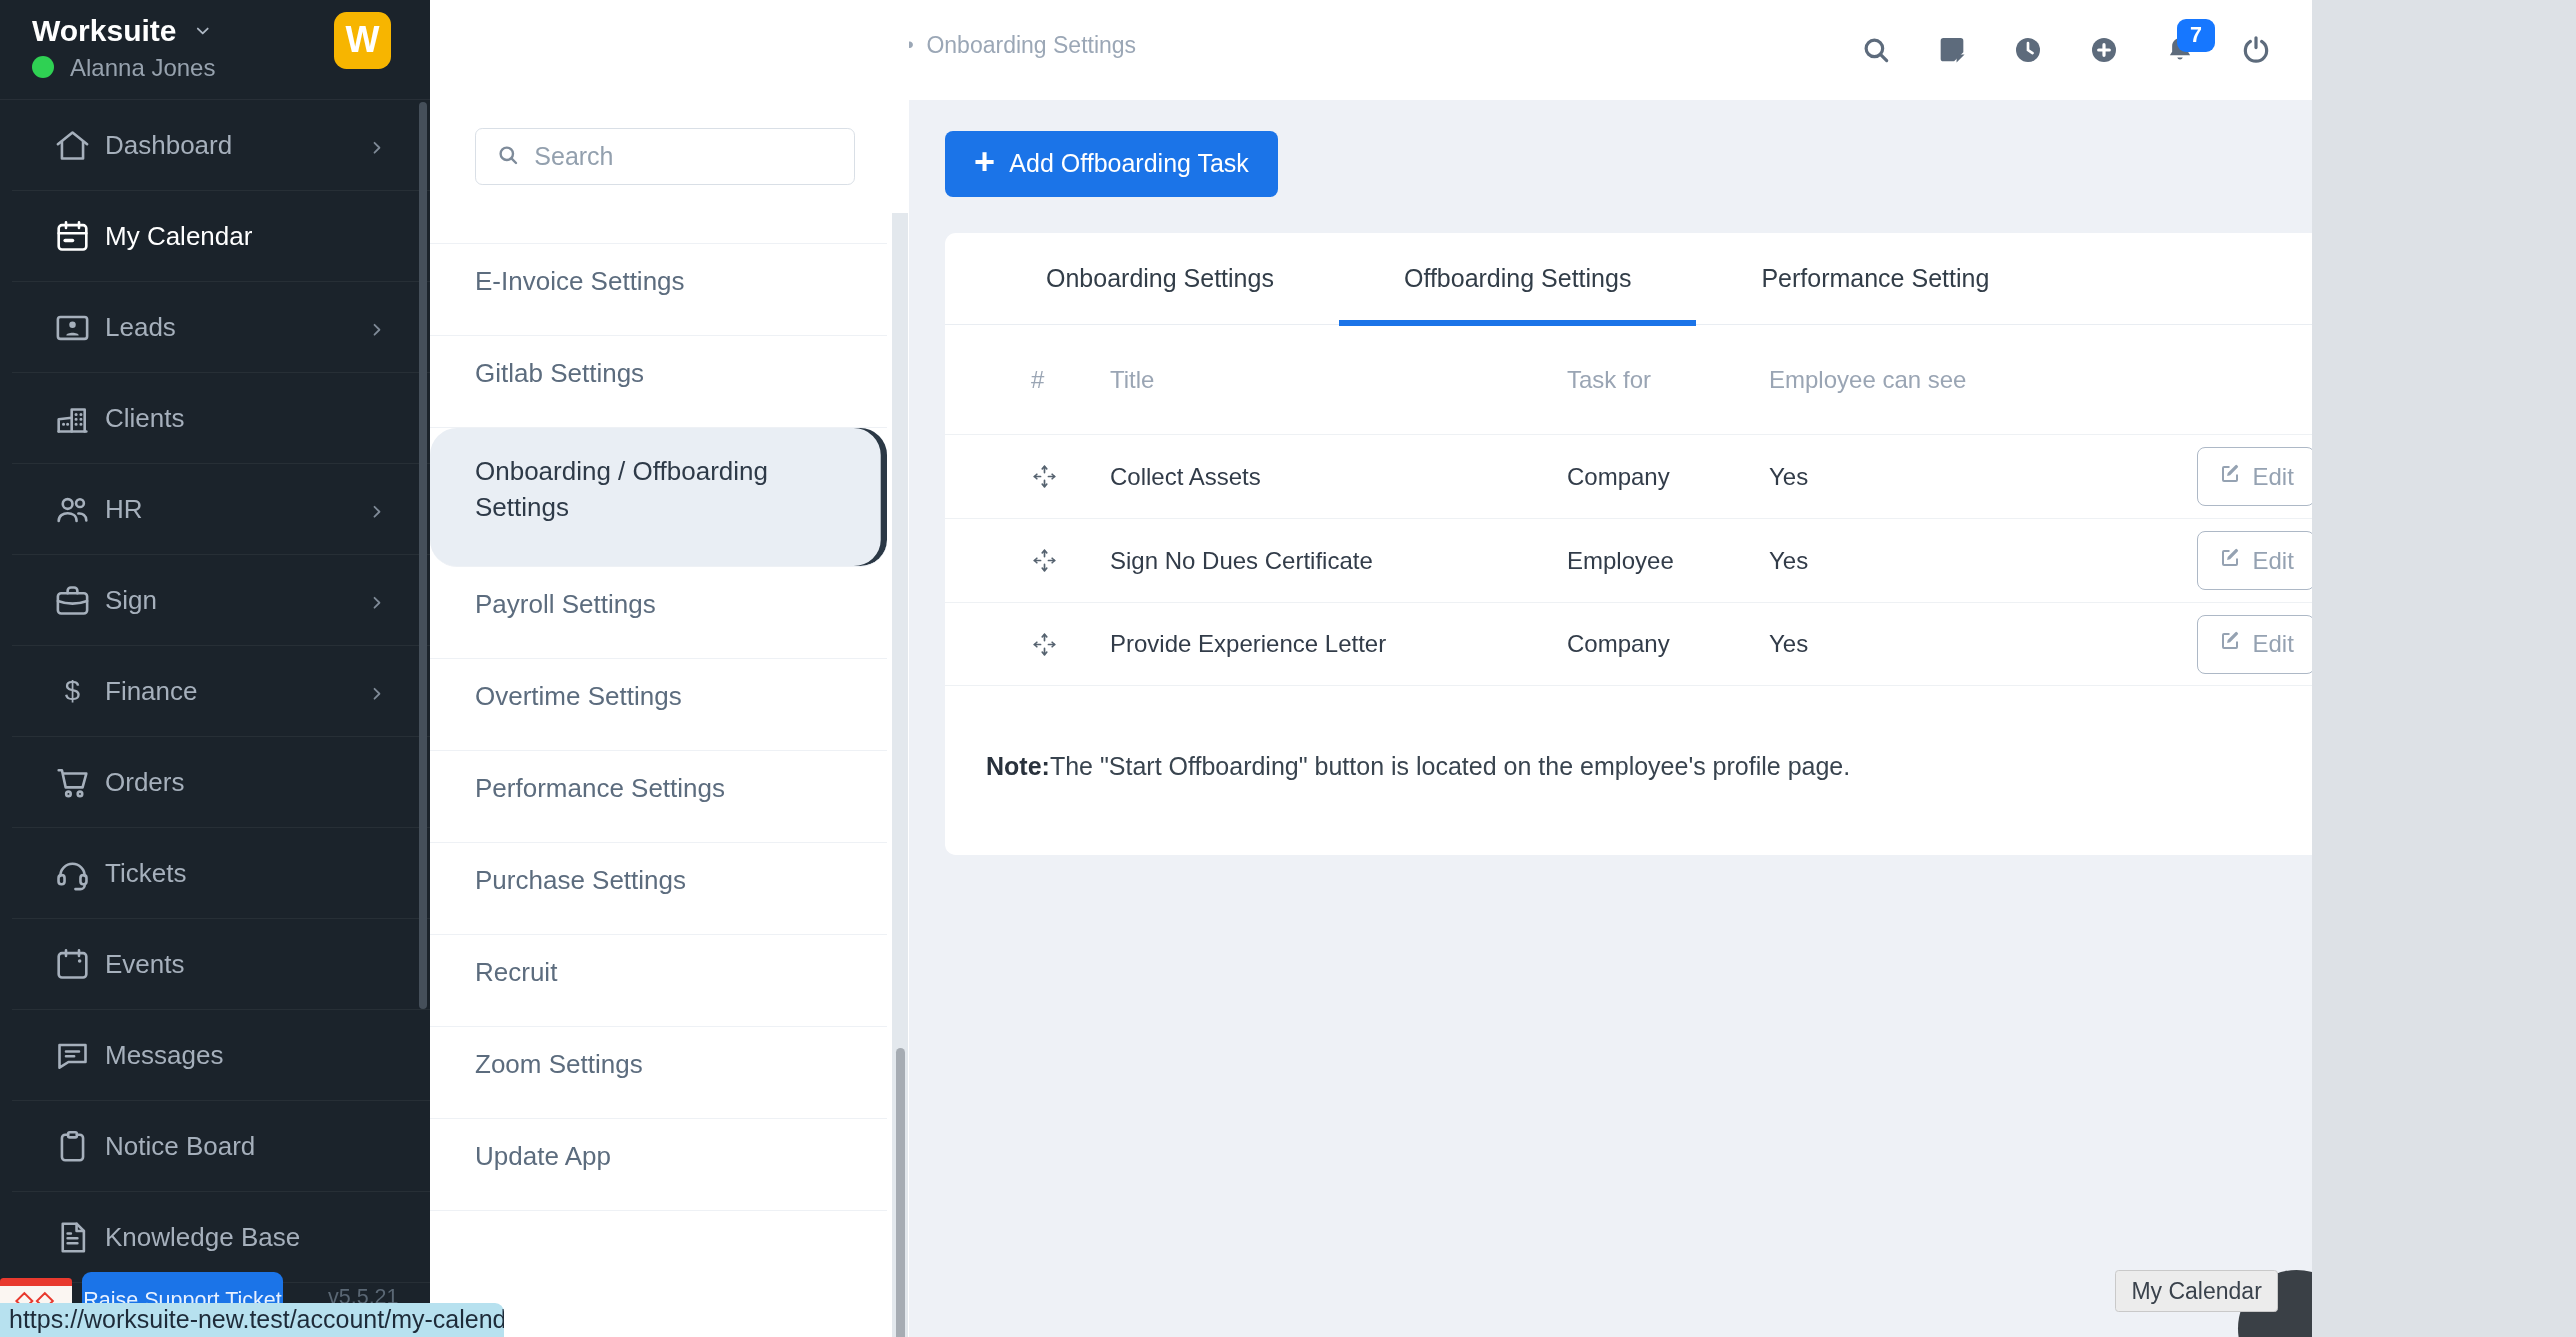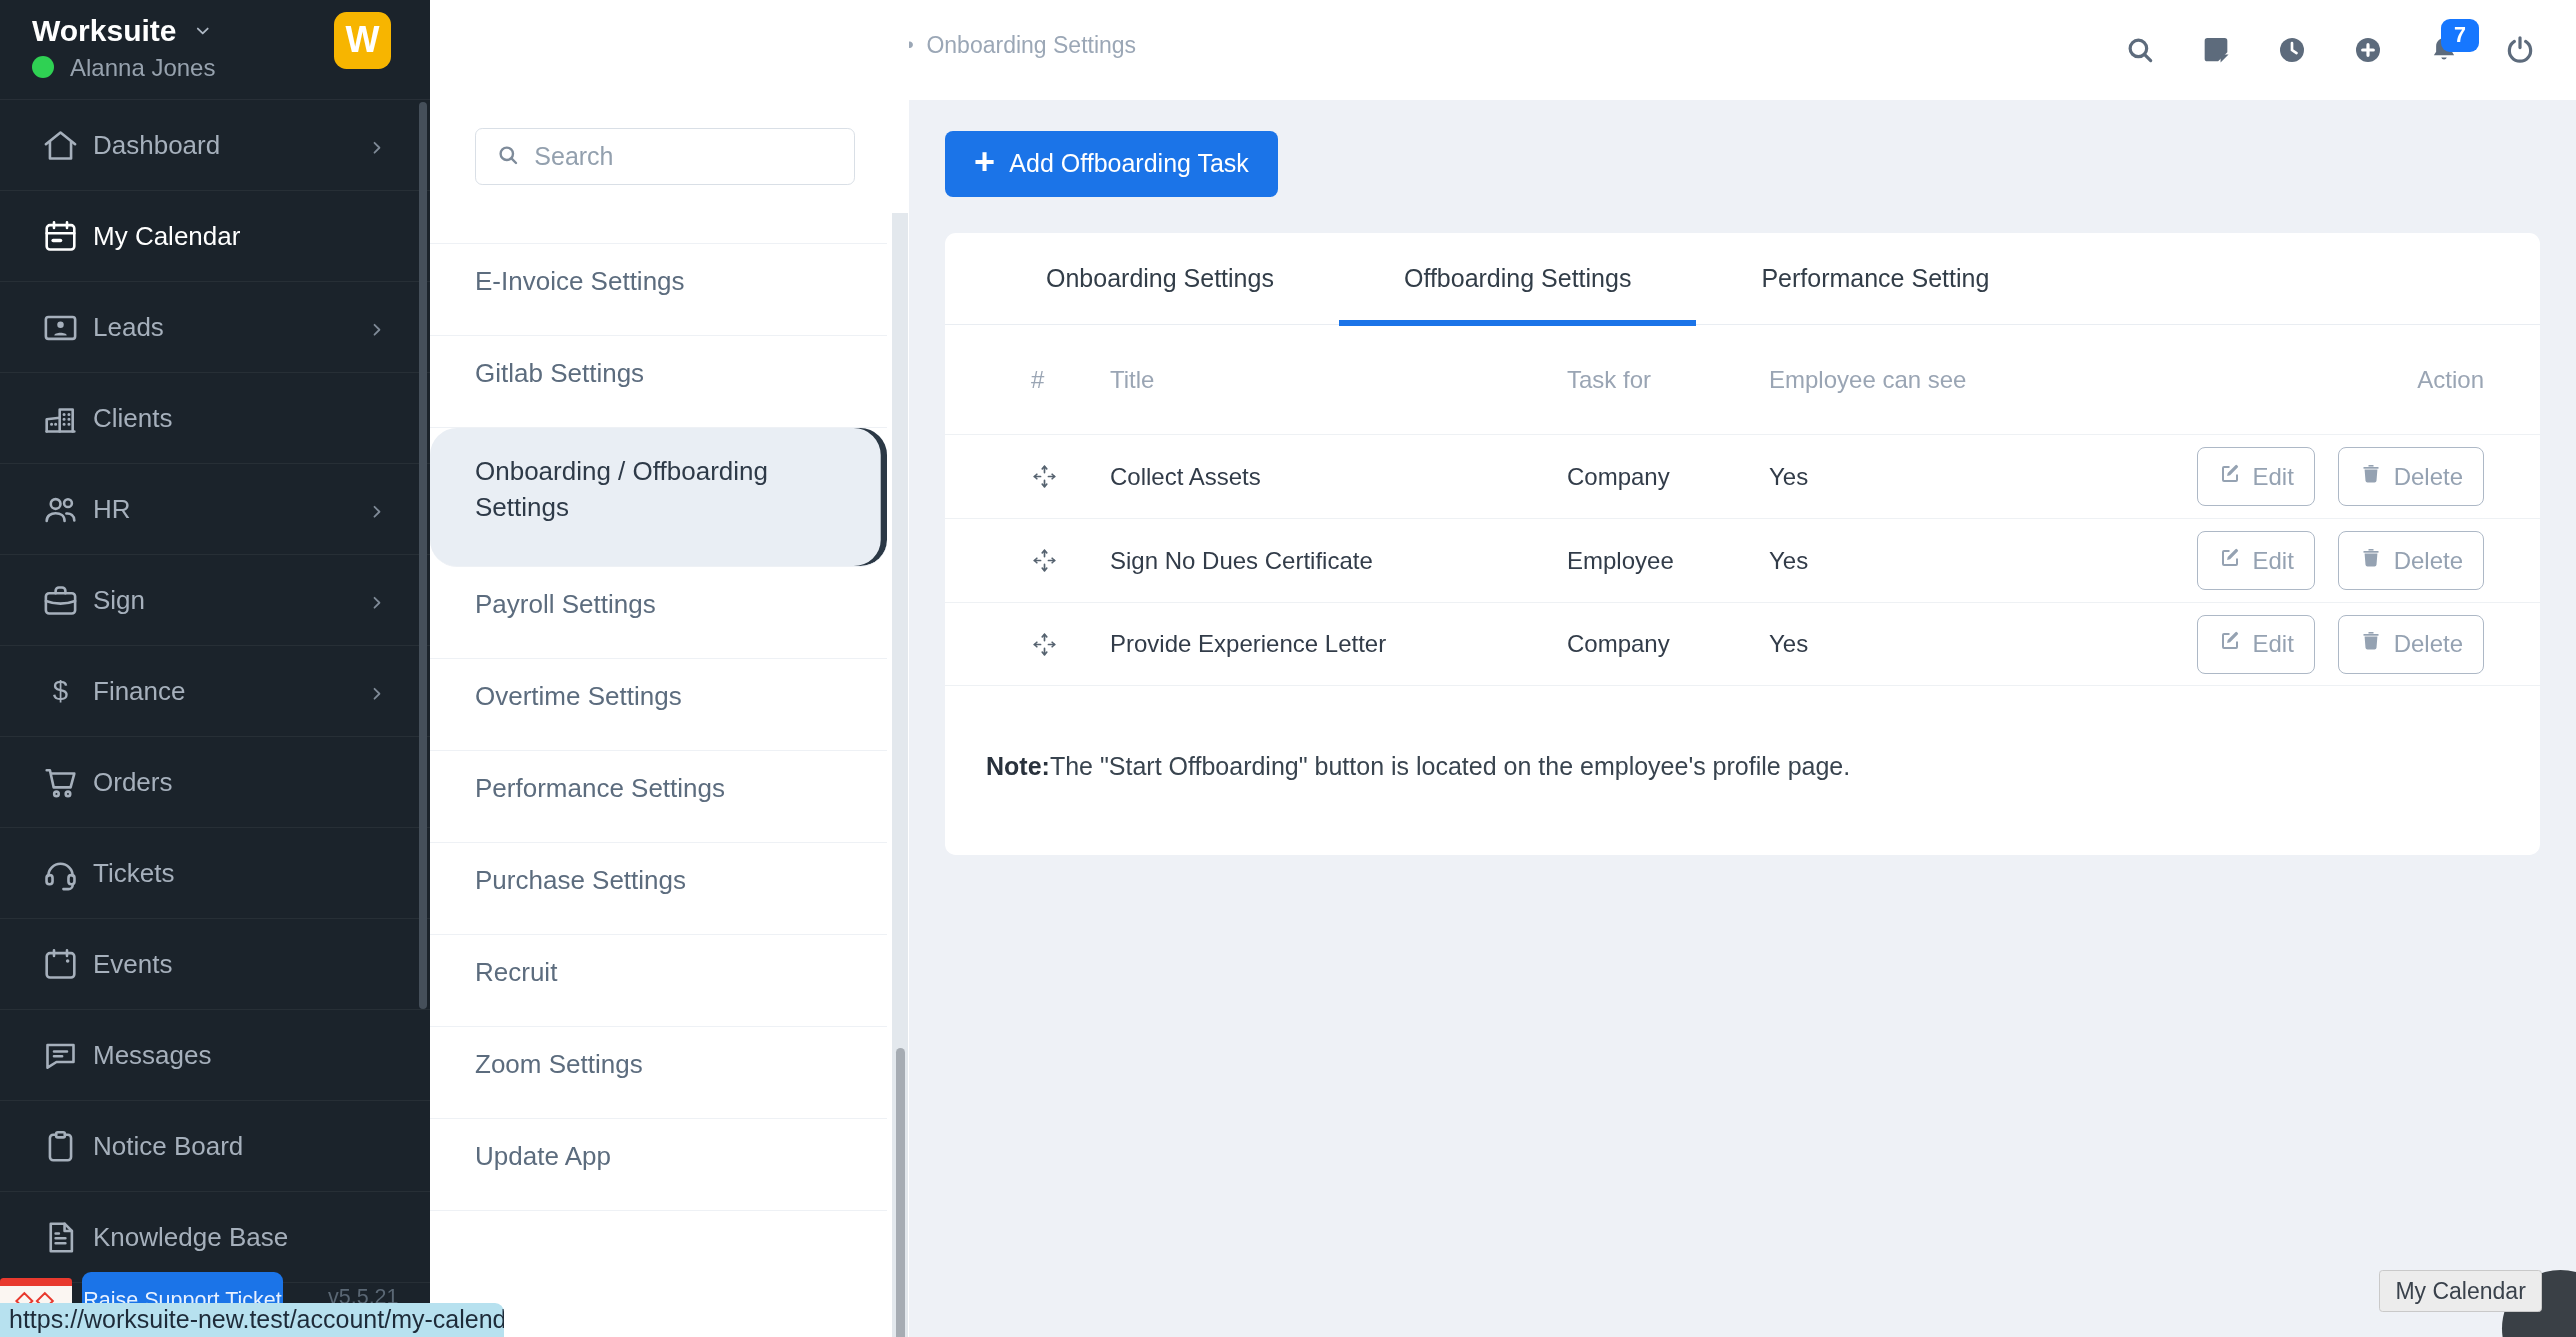--- a/index.html
+++ b/index.html
@@ -1,29 +1,29 @@
 <!DOCTYPE html>
 <html style="font-size:14.3px"><head>
 <meta charset="utf-8">
 <style>
   * { margin:0; padding:0; box-sizing:border-box; }
   html,body { background:#dde1e6; }
   body { font-family:"Liberation Sans", sans-serif; }
-  .screen { position:relative; width:2576px; height:1337px; overflow:hidden; background:#eef1f6; }
+  .screen { position:relative; width:2312px; height:1337px; overflow:hidden; background:#eef1f6; }
 
   
   .sidebar { position:absolute; left:0; top:0; bottom:0; width:430px; background:#1b232b; }
   .brand-row { position:relative; height:100px; border-bottom:0.9px solid rgba(255,255,255,.06); }
   .brand-name { position:absolute; left:32px; top:14.3px; font-size:30px; font-weight:bold; color:#ffffff; display:flex; align-items:center; gap:16px; }
   .brand-name svg { width:21.5px; height:21.5px; color:#aeb8c4; }
   .presence-dot { position:absolute; left:32px; top:56px; width:22.4px; height:22.4px; border-radius:50%; background:#2fd153; }
   .user-name { position:absolute; left:70px; top:54px; font-size:24px; color:#97a2ae; }
   .brand-logo { position:absolute; left:334px; top:11.7px; width:57px; height:57px; border-radius:12.5px; background:#f7b500; color:#fff; font-size:36px; font-weight:bold; display:flex; align-items:center; justify-content:center; }
 
-  .menu { position:absolute; left:0; right:0; top:100px; }
+  .menu { position:absolute; left:12px; right:0; top:100px; }
   .s-item { position:relative; height:91px; display:flex; align-items:center; border-bottom:0.9px solid rgba(255,255,255,.055); color:#a6b0bc; font-size:26px; cursor:pointer; }
   .s-item .s-icon { position:absolute; left:41px; width:39px; height:39px; display:flex; }
   .s-item .s-icon svg { width:39px; height:39px; }
   .s-item .s-label { position:absolute; left:93px; }
   .s-item .s-chev { position:absolute; right:43px; width:21.5px; height:21.5px; color:#7f8a97; }
   .s-item .s-chev svg { width:21.5px; height:21.5px; }
   .s-item.active { color:#ffffff; }
   .side-scrollbar { position:absolute; right:2.7px; top:102px; width:8px; height:907px; background:#454f5a; border-radius:4.5px; }
 
   .side-footer { position:absolute; left:0; bottom:0; width:430px; height:72px; }

